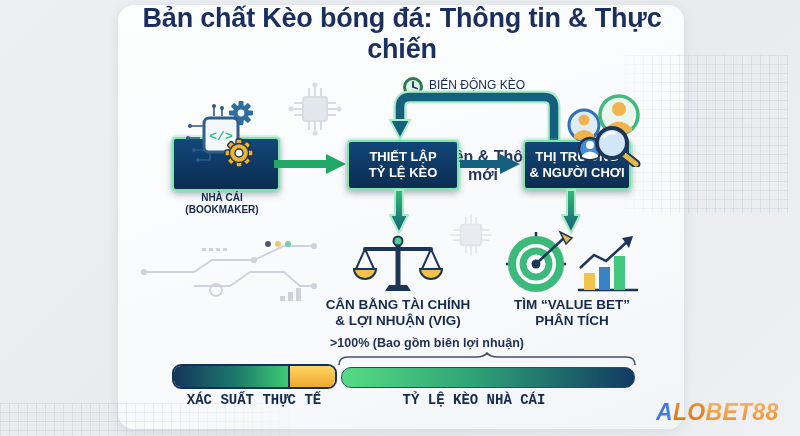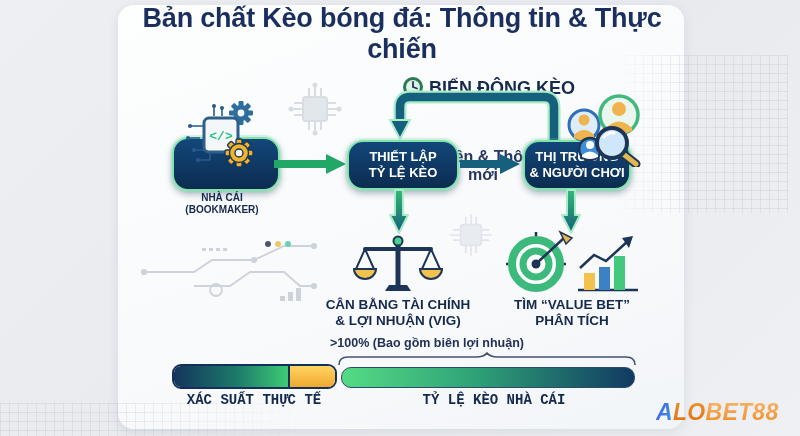--- a/index.html
+++ b/index.html
@@ -14,29 +14,29 @@
       repeating-linear-gradient(to right, rgba(165,178,196,.22) 0 1px, transparent 1px 9px),
       repeating-linear-gradient(to bottom, rgba(165,178,196,.22) 0 1px, transparent 1px 9px);}
   .grid-right{left:616px;top:55px;width:172px;height:158px;
     -webkit-mask-image:linear-gradient(to left,#000 60%,transparent);
     mask-image:linear-gradient(to left,#000 60%,transparent);}
   .grid-bl{left:0;top:403px;width:300px;height:33px;
     -webkit-mask-image:linear-gradient(to right,#000 40%,transparent);
     mask-image:linear-gradient(to right,#000 40%,transparent);}
   .title{position:absolute;left:128px;top:3px;width:548px;text-align:center;
     font-size:27px;font-weight:bold;color:#1a2f5f;letter-spacing:-.2px;}
-  .node{position:absolute;border-radius:16px;
+  .node{position:absolute;border-radius:4px;
     background:linear-gradient(180deg,#12477a 0%,#0c2c50 100%);
     border:2px solid #7fe4ac;
     box-shadow:0 0 0 2px rgba(127,228,172,.22),0 3px 7px rgba(8,35,65,.35);
     color:#ffffff;display:flex;flex-direction:column;align-items:center;justify-content:center;
     font-weight:bold;font-size:13px;line-height:1.25;text-align:center;}
   .cap{position:absolute;text-align:center;font-weight:bold;color:#15294d;line-height:1.22;}
   .icon{position:absolute;}
-  .feedback-label{position:absolute;left:429px;top:78px;font-size:18px;font-weight:bold;color:#15294d;}
+  .feedback-label{position:absolute;left:429px;top:78px;font-size:12px;font-weight:normal;color:#15294d;}
   .feedback-sub{position:absolute;left:398px;top:106px;width:170px;text-align:center;
     font-size:16px;font-weight:600;color:#273760;margin-top:42px;}
   .annotation{position:absolute;left:330px;top:336px;width:312px;text-align:left;
     font-size:12.5px;font-weight:bold;color:#223257;}
   .bar-left{position:absolute;left:172px;top:364px;width:165px;height:25px;border-radius:9px;
     border:2px solid #13305a;box-sizing:border-box;display:flex;overflow:hidden;background:#fff;}
   .bar-left .seg-prob{flex:0 0 71%;background:linear-gradient(90deg,#15345c 0%,#1c7a6b 55%,#3ecb72 100%);}
   .bar-left .seg-vig{flex:1;background:linear-gradient(180deg,#ffd564,#efa82e);border-left:2px solid #13305a;}
   .bar-right{position:absolute;left:341px;top:367px;width:294px;height:21px;border-radius:10px;
     border:1px solid #2c4b66;box-sizing:border-box;
@@ -251,17 +251,17 @@
     <path d="M1 13 Q1 5 10 5 L138 5 Q146 5 149 1 Q152 5 160 5 L288 5 Q297 5 297 13" fill="none" stroke="#45536e" stroke-width="1.6"></path>
   </svg>
 
   <div class="bar-left">
     <div class="seg-prob"></div>
     <div class="seg-vig"></div>
   </div>
   <div class="bar-right"></div>
 
   <div class="bar-label" style="left:170px;width:168px">XÁC SUẤT THỰC TẾ</div>
-  <div class="bar-label" style="left:347px;width:294px">TỶ LỆ KÈO NHÀ CÁI</div>
+  <div class="bar-label" style="left:327px;width:294px">TỶ LỆ KÈO NHÀ CÁI</div>
 
   <div class="logo"><span class="p-a">A</span><span class="p-lo">LO</span><span class="p-bet">BET88</span></div>
 
 </div>
 
 </body></html>

